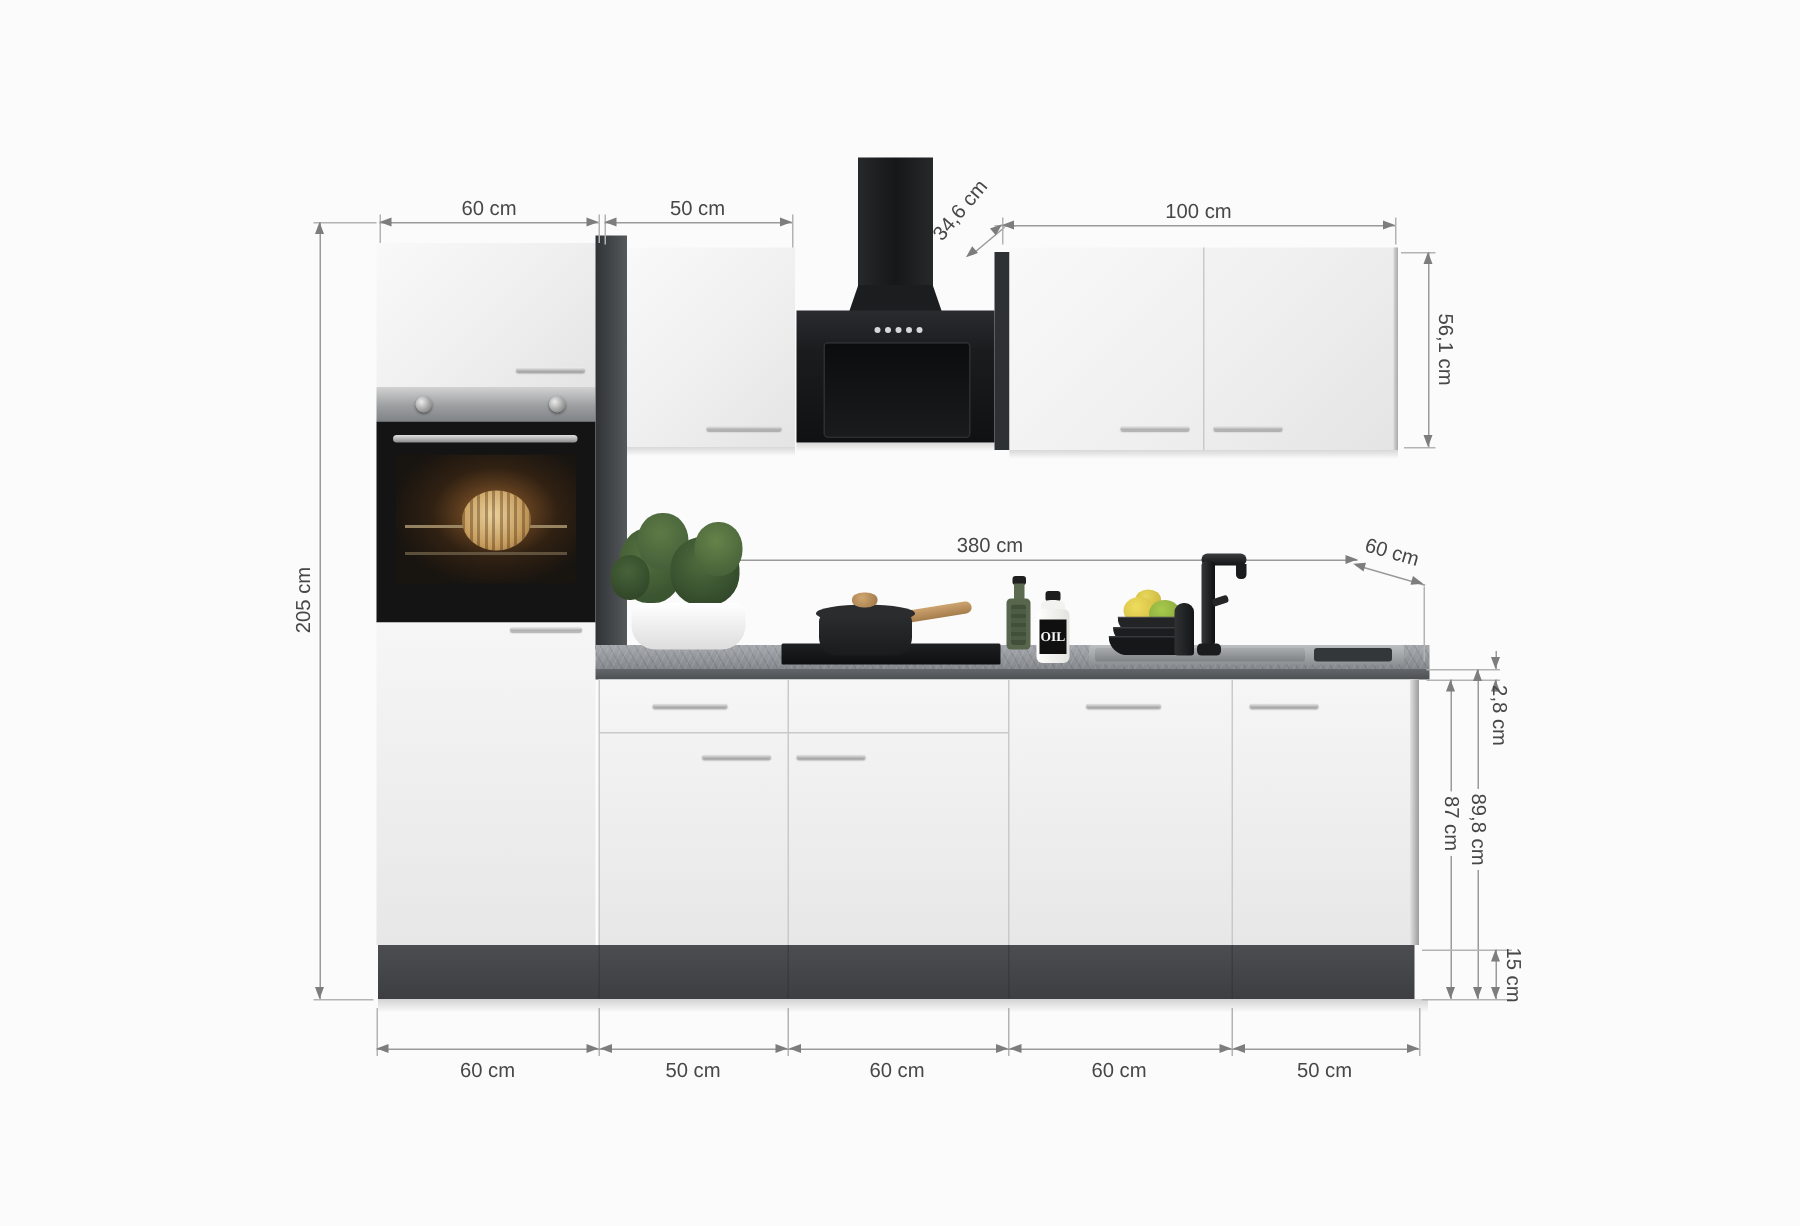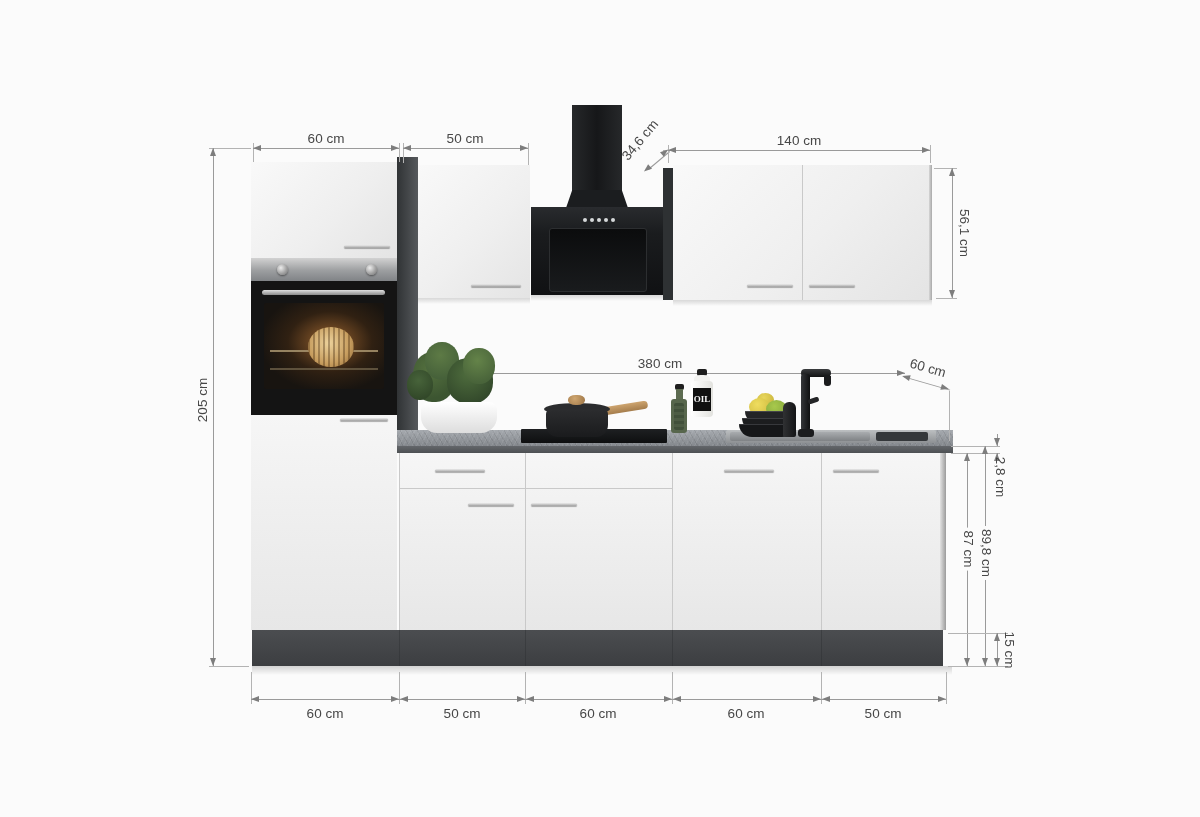--- a/index.html
+++ b/index.html
@@ -136,21 +136,21 @@
   <div class="abs" style="left:544px;top:403px;width:66px;height:12px;z-index:6;border-radius:50%;background:#2b2c2e;"></div>
   <div class="abs" style="left:568px;top:395px;width:17px;height:10px;z-index:6;border-radius:45%;background:radial-gradient(circle at 40% 35%,#cfa670,#9b7344);"></div>
   <div class="abs" style="left:546px;top:409px;width:62px;height:28px;z-index:6;border-radius:5px 5px 12px 12px;background:linear-gradient(180deg,#2c2d2f,#1a1b1d);"></div>
 
   <div class="abs" style="left:671px;top:384px;width:18px;height:49px;z-index:5;">
     <div class="abs" style="left:4px;top:0;width:9px;height:6px;background:#1f1f1f;border-radius:2px;"></div>
     <div class="abs" style="left:5px;top:5px;width:7px;height:12px;background:#5c6b50;"></div>
     <div class="abs" style="left:0;top:15px;width:16px;height:34px;border-radius:3px;background:linear-gradient(90deg,#6474555,#515f46);background-color:#57664c;"></div>
     <div class="abs" style="left:3px;top:19px;width:10px;height:27px;border-radius:2px;background:repeating-linear-gradient(0deg,#41503a 0 3px,#4d5c44 3px 6px);"></div>
   </div>
-  <div class="abs" style="left:691px;top:369px;width:22px;height:48px;z-index:5;">
+  <div class="abs" style="left:691px;top:394px;width:22px;height:48px;z-index:5;">
     <div class="abs" style="left:6px;top:0;width:10px;height:7px;background:#1d1d1d;border-radius:2px;"></div>
     <div class="abs" style="left:3px;top:6px;width:16px;height:9px;border-radius:40% 40% 0 0;background:#f2f2f0;"></div>
     <div class="abs" style="left:0;top:12px;width:22px;height:36px;border-radius:4px;background:linear-gradient(90deg,#ffffff,#e2e2de);"></div>
     <div class="abs" style="left:2px;top:19px;width:18px;height:23px;background:#101010;color:#f5f5f5;font-family:'Liberation Serif',serif;font-weight:bold;font-size:9px;text-align:center;line-height:23px;">OIL</div>
   </div>
 
   <div class="abs" style="left:739px;top:390px;width:56px;height:48px;z-index:5;">
     <div class="abs" style="left:18px;top:3px;width:17px;height:13px;border-radius:50%;background:radial-gradient(circle at 40% 35%,#e8d65c,#c7b23a);"></div>
     <div class="abs" style="left:10px;top:8px;width:21px;height:18px;border-radius:50%;background:radial-gradient(circle at 40% 35%,#efdd5f,#cdb83d);"></div>
     <div class="abs" style="left:27px;top:10px;width:21px;height:18px;border-radius:50%;background:radial-gradient(circle at 40% 35%,#a8c94c,#7fa138);"></div>
@@ -187,21 +187,21 @@
   <div class="ln" style="left:645px;top:160px;width:28px;height:1px;transform:rotate(-40deg);z-index:8;"></div>
   <div class="ar ar-r" style="left:661px;top:149px;transform:rotate(-40deg);z-index:8;"></div>
   <div class="ar ar-l" style="left:643px;top:166px;transform:rotate(-40deg);z-index:8;"></div>
   <div class="labc rotm50" style="left:640px;top:140px;z-index:8;">34,6 cm</div>
 
   <div class="ext" style="left:668px;top:145px;width:1px;height:18px;z-index:8;"></div>
   <div class="ext" style="left:930px;top:145px;width:1px;height:18px;z-index:8;"></div>
   <div class="ln" style="left:668px;top:150px;width:262px;height:1px;z-index:8;"></div>
   <div class="ar ar-l" style="left:668px;top:147px;z-index:8;"></div>
   <div class="ar ar-r" style="left:922px;top:147px;z-index:8;"></div>
-  <div class="lab" style="left:799px;top:133px;z-index:8;">140 cm</div>
+  <div class="lab" style="left:799px;top:133px;z-index:8;">100 cm</div>
 
   <div class="ext" style="left:209px;top:148px;width:42px;height:1px;z-index:8;"></div>
   <div class="ext" style="left:209px;top:666px;width:40px;height:1px;z-index:8;"></div>
   <div class="ln" style="left:213px;top:148px;width:1px;height:518px;z-index:8;"></div>
   <div class="ar ar-u" style="left:210px;top:148px;z-index:8;"></div>
   <div class="ar ar-d" style="left:210px;top:658px;z-index:8;"></div>
   <div class="labc rotm90 bgw" style="left:202px;top:400px;z-index:8;">205 cm</div>
 
   <div class="ext" style="left:934px;top:168px;width:23px;height:1px;z-index:8;"></div>
   <div class="ext" style="left:936px;top:298px;width:21px;height:1px;z-index:8;"></div>

